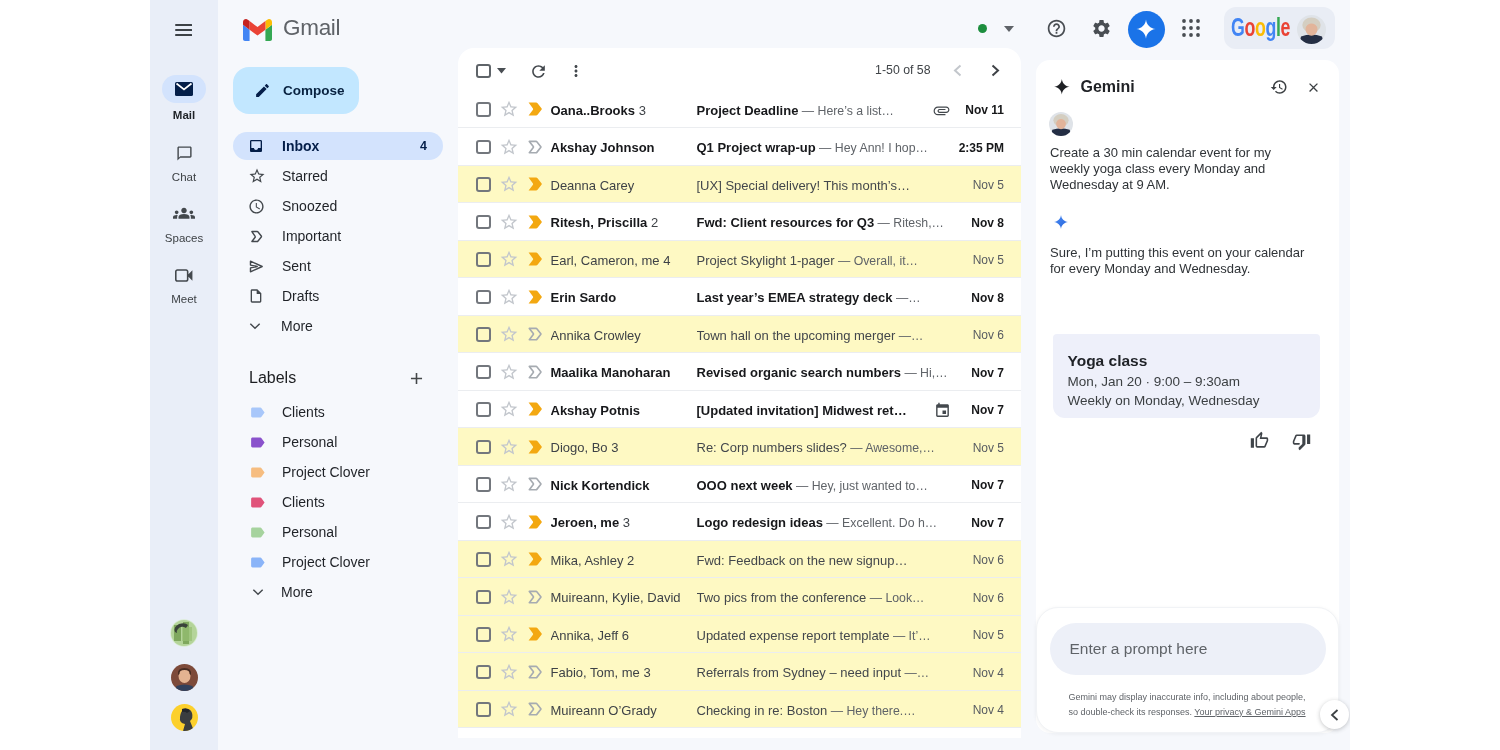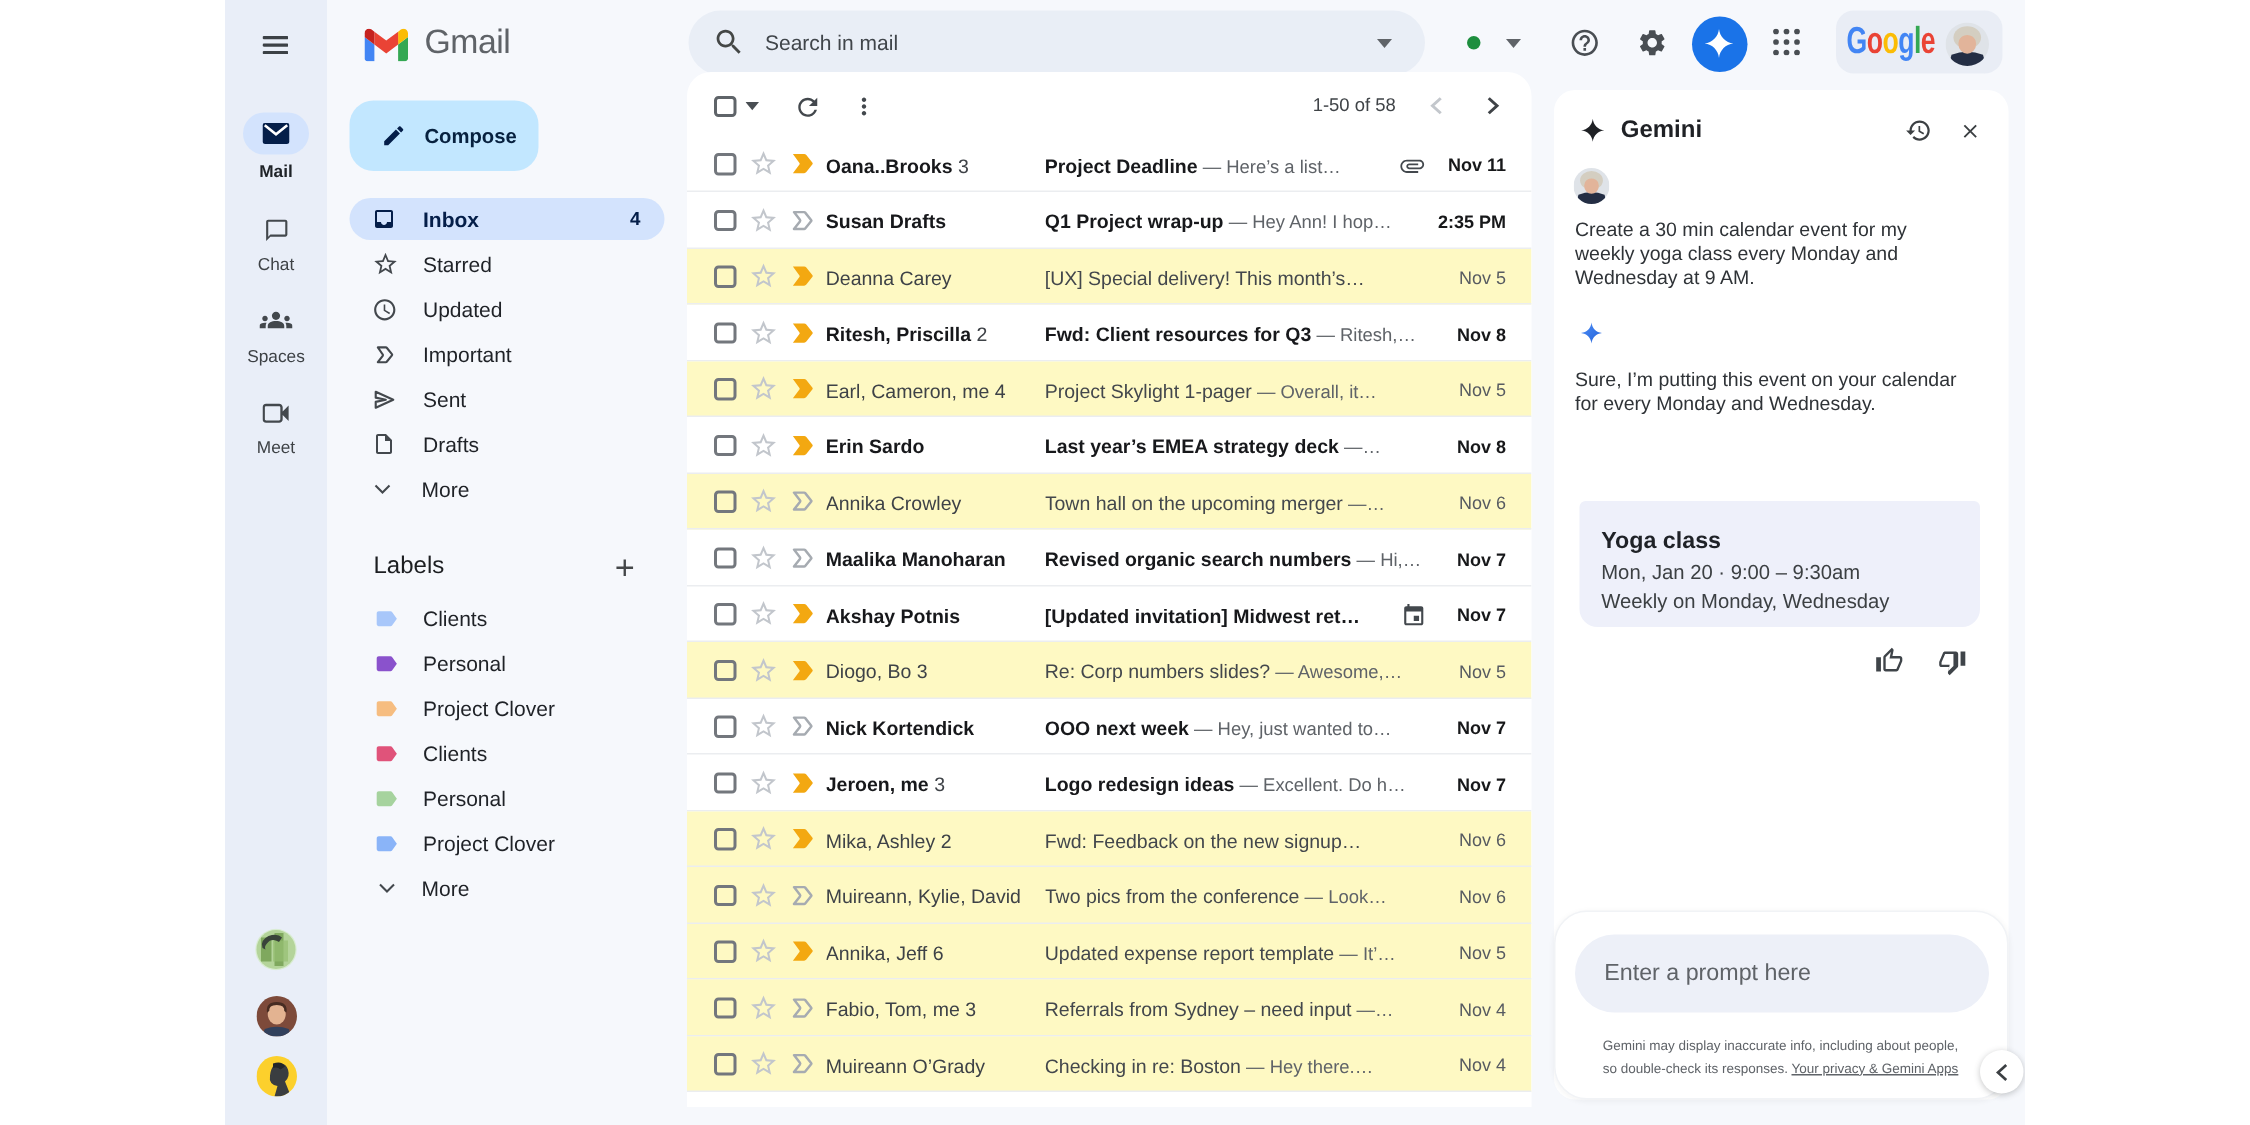--- a/index.html
+++ b/index.html
@@ -55,29 +55,20 @@
       </g>
     </svg>
 <svg class="a" style="left:92.5px;top:18.5px" width="29" height="22" viewBox="52 42 88 66">
       <path fill="#4285f4" d="M58 108h14V74L52 59v43c0 3.32 2.69 6 6 6"></path>
       <path fill="#34a853" d="M120 108h14c3.32 0 6-2.69 6-6V59l-20 15"></path>
       <path fill="#fbbc04" d="M120 48v26l20-15v-8c0-7.42-8.47-11.65-14.4-7.2"></path>
       <path fill="#ea4335" d="M72 74V48l24 18 24-18v26L96 92"></path>
       <path fill="#c5221f" d="M52 51v8l20 15V48l-5.6-4.2c-5.94-4.45-14.4-.22-14.4 7.2"></path>
     </svg>
 <div class="a" style="left:133px;top:15px;font-size:22.5px;color:#5f6368;letter-spacing:-.3px">Gmail</div>
-<div id="search">
-<svg class="a" style="left:16px;top:10.5px" width="22" height="22" viewBox="0 0 24 24">
-        <path fill="#444746" d="M15.5 14h-.79l-.28-.27C15.41 12.59 16 11.11 16 9.5 16 5.91 13.09 3 9.5 3S3 5.91 3 9.5 5.91 16 9.5 16c1.61 0 3.09-.59 4.23-1.57l.27.28v.79l5 4.99L20.49 19l-4.99-5zm-6 0C7.01 14 5 11.99 5 9.5S7.01 5 9.5 5 14 7.01 14 9.5 11.99 14 9.5 14z"></path>
-      </svg>
-<div class="a" style="left:51px;top:0;height:43px;display:flex;align-items:center;font-size:14px;color:#40454a">Search in mail</div>
-<svg class="a" style="left:458px;top:19px" width="12" height="7" viewBox="0 0 12 7">
-        <path fill="#5f6368" d="M1 0l5 6 5-6z"></path>
-      </svg>
-</div>
 <div class="a" style="left:827.5px;top:23.5px;width:9.5px;height:9.5px;border-radius:50%;background:#1d8e3e"></div>
 <svg class="a" style="left:853px;top:25.5px" width="12" height="7" viewBox="0 0 12 7">
       <path fill="#5f6368" d="M1 0l5 6 5-6z"></path>
     </svg>
 <svg class="a" style="left:896px;top:17.5px" width="21" height="21" viewBox="0 0 24 24">
       <path fill="#494e53" d="M11 18h2v-2h-2v2zm1-16C6.48 2 2 6.48 2 12s4.48 10 10 10 10-4.48 10-10S17.52 2 12 2zm0 18c-4.41 0-8-3.59-8-8s3.59-8 8-8 8 3.59 8 8-3.59 8-8 8zm0-14c-2.21 0-4 1.79-4 4h2c0-1.1.9-2 2-2s2 .9 2 2c0 2-3 1.75-3 5h2c0-2.25 3-2.5 3-5 0-2.21-1.79-4-4-4z"></path>
     </svg>
 <svg class="a" style="left:941px;top:17.5px" width="21" height="21" viewBox="0 0 24 24">
       <path fill="#494e53" d="M19.14 12.94c.04-.3.06-.61.06-.94 0-.32-.02-.64-.07-.94l2.03-1.58c.18-.14.23-.41.12-.61l-1.92-3.32c-.12-.22-.37-.29-.59-.22l-2.39.96c-.5-.38-1.03-.7-1.62-.94l-.36-2.54c-.04-.24-.24-.41-.48-.41h-3.84c-.24 0-.43.17-.47.41l-.36 2.54c-.59.24-1.13.57-1.62.94l-2.39-.96c-.22-.08-.47 0-.59.22L2.74 8.87c-.12.21-.08.47.12.61l2.03 1.58c-.05.3-.09.63-.09.94s.02.64.07.94l-2.03 1.58c-.18.14-.23.41-.12.61l1.92 3.32c.12.22.37.29.59.22l2.39-.96c.5.38 1.03.7 1.62.94l.36 2.54c.05.24.24.41.48.41h3.84c.24 0 .44-.17.47-.41l.36-2.54c.59-.24 1.13-.56 1.62-.94l2.39.96c.22.08.47 0 .59-.22l1.92-3.32c.12-.22.07-.47-.12-.61l-2.01-1.58zM12 15.6c-1.98 0-3.6-1.62-3.6-3.6s1.62-3.6 3.6-3.6 3.6 1.62 3.6 3.6-1.62 3.6-3.6 3.6z"></path>
     </svg>
@@ -196,21 +187,21 @@
 <div class="nrow" style="top:162px">
 <svg width="18" height="18" viewBox="0 0 24 24">
         <path fill="#43484d" d="M22 9.24l-7.19-.62L12 2 9.19 8.63 2 9.24l5.46 4.73L5.82 21 12 17.27 18.18 21l-1.63-7.03L22 9.24zM12 15.4l-3.76 2.27 1-4.28-3.32-2.88 4.38-.38L12 6.1l1.71 4.04 4.38.38-3.32 2.88 1 4.28L12 15.4z"></path>
       </svg>
 <span class="t" style="margin-left:16px">Starred</span>
 </div>
 <div class="nrow" style="top:192px">
 <svg width="17" height="17" viewBox="0 0 24 24">
         <path fill="#43484d" d="M11.99 2C6.47 2 2 6.48 2 12s4.47 10 9.99 10C17.52 22 22 17.52 22 12S17.52 2 11.99 2zM12 20c-4.42 0-8-3.58-8-8s3.58-8 8-8 8 3.58 8 8-3.58 8-8 8zm.5-13H11v6l5.25 3.15.75-1.23-4.5-2.67z"></path>
       </svg>
-<span class="t" style="margin-left:17px">Updated</span>
+<span class="t" style="margin-left:17px">Snoozed</span>
 </div>
 <div class="nrow" style="top:222px">
 <svg width="17" height="17" viewBox="0 0 24 24">
         <path fill="none" stroke="#43484d" stroke-width="2" stroke-linejoin="round" d="M5.5 5h7.59c.3 0 .59.14.78.37l4.88 6c.3.37.3.89 0 1.26l-4.88 6c-.19.23-.48.37-.78.37H5.5l4.6-5.95c.29-.38.29-.9 0-1.28L5.5 5z"></path>
       </svg>
 <span class="t" style="margin-left:17px">Important</span>
 </div>
 <div class="nrow" style="top:252px">
 <svg width="17" height="17" viewBox="0 0 24 24">
         <path fill="none" stroke="#43484d" stroke-width="2" stroke-linejoin="round" d="M3.5 4.5 20 12 3.5 19.5 3.5 14 13 12 3.5 10z"></path>
@@ -311,21 +302,21 @@
           <div class="dt b">Nov 11</div>
         </div>
 <div class="row">
           <span class="cb"></span>
           <svg class="st" viewBox="0 0 24 24">
             <path d="M22 9.24l-7.19-.62L12 2 9.19 8.63 2 9.24l5.46 4.73L5.82 21 12 17.27 18.18 21l-1.63-7.03L22 9.24zM12 15.4l-3.76 2.27 1-4.28-3.32-2.88 4.38-.38L12 6.1l1.71 4.04 4.38.38-3.32 2.88 1 4.28L12 15.4z"></path>
           </svg>
           <svg class="mk" viewBox="0 0 24 24">
             <path fill="none" stroke="#a6abb1" stroke-width="1.8" stroke-linejoin="round" d="M5.8 5.9h7.4c.3 0 .58.14.77.37l4.4 5.5c.14.17.14.42 0 .6l-4.4 5.5c-.19.24-.47.37-.77.37H5.8l4.33-5.57c.27-.35.27-.84 0-1.19L5.8 5.9z"></path>
           </svg>
-          <div class="sn"><b>Susan Drafts</b></div>
+          <div class="sn"><b>Akshay Johnson</b></div>
           <div class="sj"><b>Q1 Project wrap-up</b><span class="sp"> — Hey Ann! I hop…</span></div>
           <div class="dt b">2:35 PM</div>
         </div>
 <div class="row read">
           <span class="cb"></span>
           <svg class="st" viewBox="0 0 24 24">
             <path d="M22 9.24l-7.19-.62L12 2 9.19 8.63 2 9.24l5.46 4.73L5.82 21 12 17.27 18.18 21l-1.63-7.03L22 9.24zM12 15.4l-3.76 2.27 1-4.28-3.32-2.88 4.38-.38L12 6.1l1.71 4.04 4.38.38-3.32 2.88 1 4.28L12 15.4z"></path>
           </svg>
           <svg class="mk" viewBox="0 0 24 24">
             <path fill="#f3a811" d="M5 5h8.2c.62 0 1.2.28 1.58.77l4.48 5.62c.28.36.28.86 0 1.22l-4.48 5.62c-.38.48-.96.77-1.58.77H5l4.77-6.2c.28-.36.28-.86 0-1.22L5 5z"></path>

